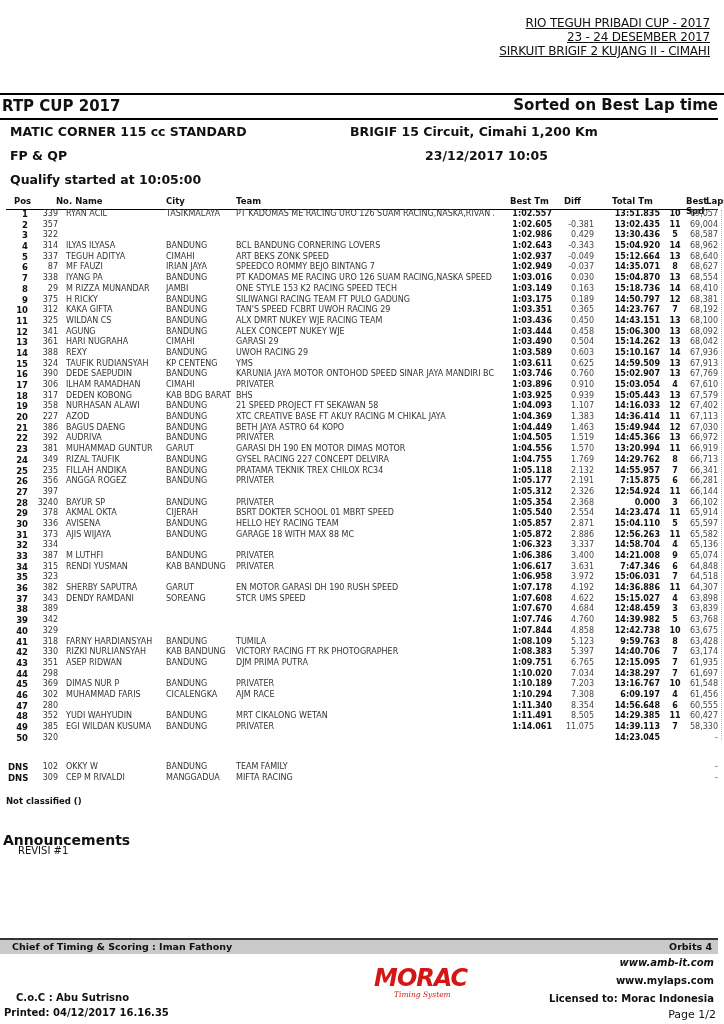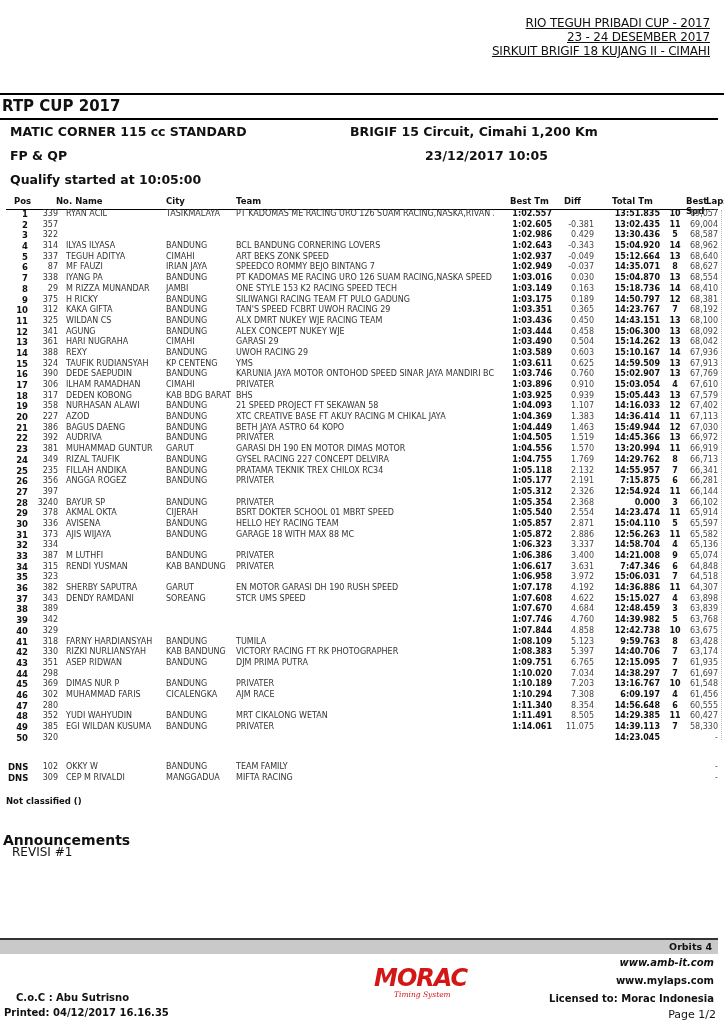--- a/index.html
+++ b/index.html
@@ -28,47 +28,48 @@
   .c-diff{ left: 546px; width: 42px; text-align: right; color: #444; }
   .c-tot { left: 590px; width: 64px; text-align: right; font-weight: bold; }
   .c-laps{ left: 654px; width: 30px; text-align: center; font-weight: bold; }
   .c-spd { left: 680px; width: 32px; text-align: right; color: #444; }
   .h-pos { left: 8px; } .h-no { left: 50px; } .h-city { left: 160px; } .h-team { left: 230px; }
   .h-best { left: 504px; } .h-diff { left: 558px; } .h-tot { left: 606px; } .h-laps { left: 655px; padding-left: 45px; } .h-spd { left: 680px; }
   .nc-title { position: absolute; left: 6px; top: 752px; font-weight: bold; font-size: 8.5px; margin-top: 44px; }
   .nc-rows { position: absolute; left: 6px; right: 6px; top: 762px; }
   .nc-rows .c-pos { text-align: left; left: 2px; }
   .ann-title { position: absolute; left: 3px; top: 832px; font-weight: bold; font-size: 14px; }
-  .ann-text { position: absolute; left: 12px; top: 845px; font-size: 12px; }
+  .ann-text { position: absolute; left: 18px; top: 845px; font-size: 10px; }
   .footer-bar { position: absolute; left: 0; right: 6px; top: 938px; height: 14px;
                 background: #c9c9c9; border-top: 2px solid #333; font-size: 9.5px; font-weight: bold; line-height: 14px; }
   .footer-bar .l { position: absolute; left: 12px; }
   .footer-bar .r { position: absolute; right: 6px; }
   .f-right { position: absolute; right: 10px; text-align: right; font-weight: bold; font-size: 10px; }
   .f-left { position: absolute; font-weight: bold; font-size: 10px; }
   .logo { position: absolute; left: 368px; top: 966px; width: 112px; height: 36px; }
   .logo .m { font-family: "DejaVu Sans", sans-serif; font-weight: bold; font-style: italic; font-size: 24px;
              color: #d31717; letter-spacing: -1px; position: absolute; left: 6px; top: -2px; }
   .logo .s { font-family: "DejaVu Serif", serif; font-style: italic; font-size: 7.5px; color: #d31717;
              position: absolute; left: 26px; top: 24px; }
   .page { position: absolute; right: 8px; top: 1008px; font-size: 11px; }
   .dots { position: absolute; right: 2px; top: 210px; height: 530px; border-right: 1px dotted #bbb; }
 </style>
 </head>
 <body>
 
 <div class="event-hdr">
   <div>RIO TEGUH PRIBADI CUP - 2017</div>
   <div>23 - 24 DESEMBER 2017</div>
-  <div>SIRKUIT BRIGIF 18 KUJANG II - CIMAHI</div>
+  <div>SIRKUIT BRIGIF 2 KUJANG II - CIMAHI</div>
 </div>
 
 <div class="rule-top"></div>
 <div class="title-row">
   <span class="l">RTP CUP 2017</span>
+  <span class="r">Sorted on Best Lap time</span>
 </div>
 
 <div class="info" style="left:10px;top:124px;">MATIC CORNER 115 cc STANDARD</div>
 <div class="info" style="left:350px;top:124px;">BRIGIF 15 Circuit, Cimahi 1,200 Km</div>
 <div class="info" style="left:10px;top:148px;">FP &amp; QP</div>
 <div class="info" style="left:425px;top:148px;">23/12/2017 10:05</div>
 <div class="info" style="left:10px;top:172px;">Qualify started at 10:05:00</div>
 
 <div class="tbl-hdr">
   <span class="h-pos">Pos</span>
@@ -703,20 +704,21 @@
       <span class="c-city">MANGGADUA</span>
       <span class="c-team">MIFTA RACING</span>
       <span class="c-spd">-</span>
     </div>
   </div>
 
 <div class="ann-title">Announcements</div>
 <div class="ann-text">REVISI #1</div>
 
 <div class="footer-bar">
+  <span class="l">Chief of Timing &amp; Scoring : Iman Fathony</span>
   <span class="r">Orbits 4</span>
 </div>
 <div class="f-right" style="top:957px;font-style:italic;">www.amb-it.com</div>
 <div class="f-right" style="top:975px;">www.mylaps.com</div>
 <div class="f-right" style="top:993px;">Licensed to:  Morac Indonesia</div>
 <div class="f-left" style="left:16px;top:992px;text-align:center;">C.o.C : Abu Sutrisno</div>
 <div class="f-left" style="left:4px;top:1007px;">Printed: 04/12/2017 16.16.35</div>
 <div class="logo">
   <span class="m">MORAC</span>
   <span class="s">Timing System</span>

